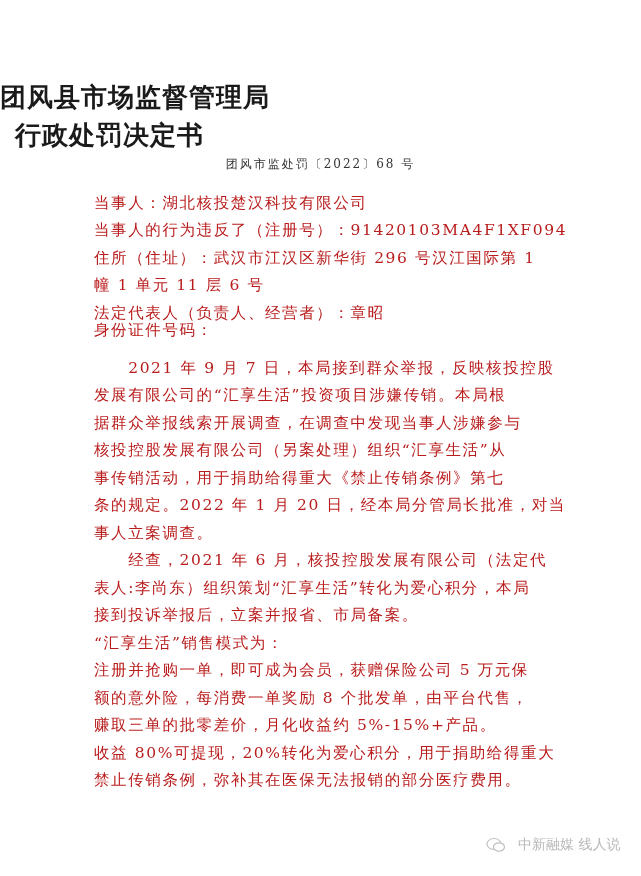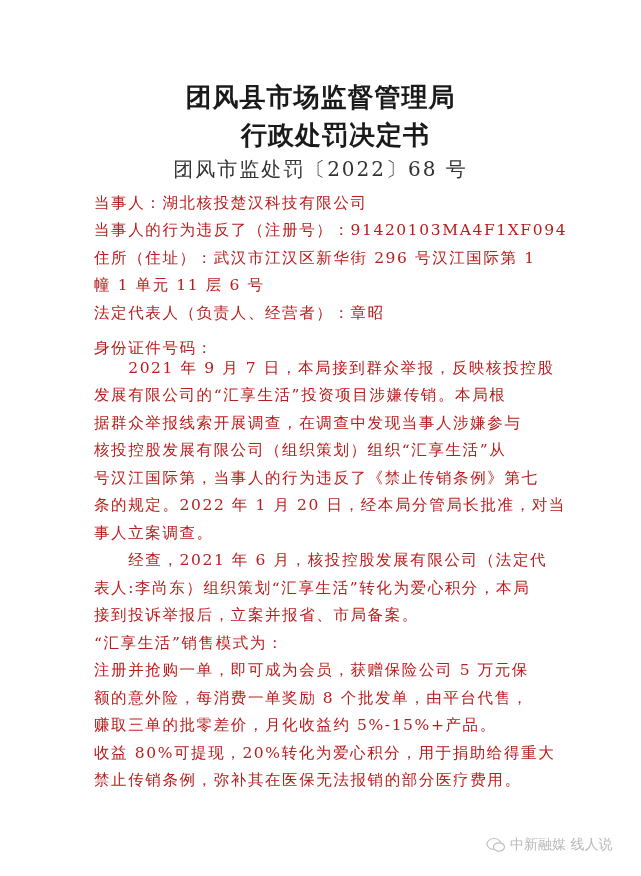--- a/index.html
+++ b/index.html
@@ -1,61 +1,61 @@
 <!DOCTYPE html>
 <html><head>
 <meta charset="utf-8">
 <style>
   html, body { margin: 0; padding: 0; }
   body {
     width: 641px; height: 876px; background: #ffffff; position: relative; overflow: hidden;
     font-family: "DejaVu Serif", "Liberation Serif", serif; color: #222;
   }
   .title {
-    position: absolute; left: 0; width: 641px; text-align: center;
+    position: absolute; left: 0; width: 641px; 
     font-family: "DejaVu Sans", "Liberation Sans", sans-serif; font-weight: bold;
     font-size: 26px; color: #1a1a1a; letter-spacing: 1px;
   }
   .t1 { top: 80px; }
   .t2 { top: 118px; padding-left: 15px; }
   .docno {
     position: absolute; top: 156px; left: 0; width: 641px; text-align: center;
-    font-size: 20px; color: #333; letter-spacing: 2px;
+    font-size: 12px; color: #333; letter-spacing: 2px;
   }
   .line {
     position: absolute; left: 94px; font-size: 15.5px; color: #b91c1c;
     letter-spacing: 1.6px; white-space: nowrap; line-height: 20px;
   }
   .watermark {
     position: absolute; left: 486px; top: 836px; font-family: "DejaVu Sans", sans-serif;
-    font-size: 14px; color: #b8b8b8; display: flex; align-items: center; gap: 4px;
+    font-size: 14px; color: #b8b8b8; display: flex; align-items: center; gap: 12px;
   }
   .wm-icon {
     width: 20px; height: 16px; position: relative;
   }
 </style>
 </head>
 <body>
 
 <div class="title t1">团风县市场监督管理局</div>
 <div class="title t2">行政处罚决定书</div>
 <div class="docno">团风市监处罚〔2022〕68 号</div>
 
 <div>
   <div class="line" style="top:193px">当事人：湖北核投楚汉科技有限公司</div>
   <div class="line" style="top:220px">当事人的行为违反了（注册号）：91420103MA4F1XF094</div>
   <div class="line" style="top:248px">住所（住址）：武汉市江汉区新华街 296 号汉江国际第 1</div>
   <div class="line" style="top:275px">幢 1 单元 11 层 6 号</div>
   <div class="line" style="top:303px">法定代表人（负责人、经营者）：章昭</div>
-  <div class="line" style="top:338px">身份证件号码：</div>
+  <div class="line" style="top:320px">身份证件号码：</div>
   <div class="line" style="top:358px">　　2021 年 9 月 7 日，本局接到群众举报，反映核投控股</div>
   <div class="line" style="top:385px">发展有限公司的“汇享生活”投资项目涉嫌传销。本局根</div>
   <div class="line" style="top:413px">据群众举报线索开展调查，在调查中发现当事人涉嫌参与</div>
-  <div class="line" style="top:440px">核投控股发展有限公司（组织策划）组织“汇享生活”从</div>
-  <div class="line" style="top:468px">号汉江国际第，当事人的行为违反了《禁止传销条例》第七</div>
+  <div class="line" style="top:440px">核投控股发展有限公司（另案处理）组织“汇享生活”从</div>
+  <div class="line" style="top:468px">事传销活动，用于捐助给得重大《禁止传销条例》第七</div>
   <div class="line" style="top:495px">条的规定。2022 年 1 月 20 日，经本局分管局长批准，对当</div>
   <div class="line" style="top:523px">事人立案调查。</div>
   <div class="line" style="top:550px">　　经查，2021 年 6 月，核投控股发展有限公司（法定代</div>
   <div class="line" style="top:578px">表人:李尚东）组织策划“汇享生活”转化为爱心积分，本局</div>
   <div class="line" style="top:605px">接到投诉举报后，立案并报省、市局备案。</div>
   <div class="line" style="top:633px">“汇享生活”销售模式为：</div>
   <div class="line" style="top:660px">注册并抢购一单，即可成为会员，获赠保险公司 5 万元保</div>
   <div class="line" style="top:688px">额的意外险，每消费一单奖励 8 个批发单，由平台代售，</div>
   <div class="line" style="top:715px">赚取三单的批零差价，月化收益约 5%-15%+产品。</div>
   <div class="line" style="top:743px">收益 80%可提现，20%转化为爱心积分，用于捐助给得重大</div>

